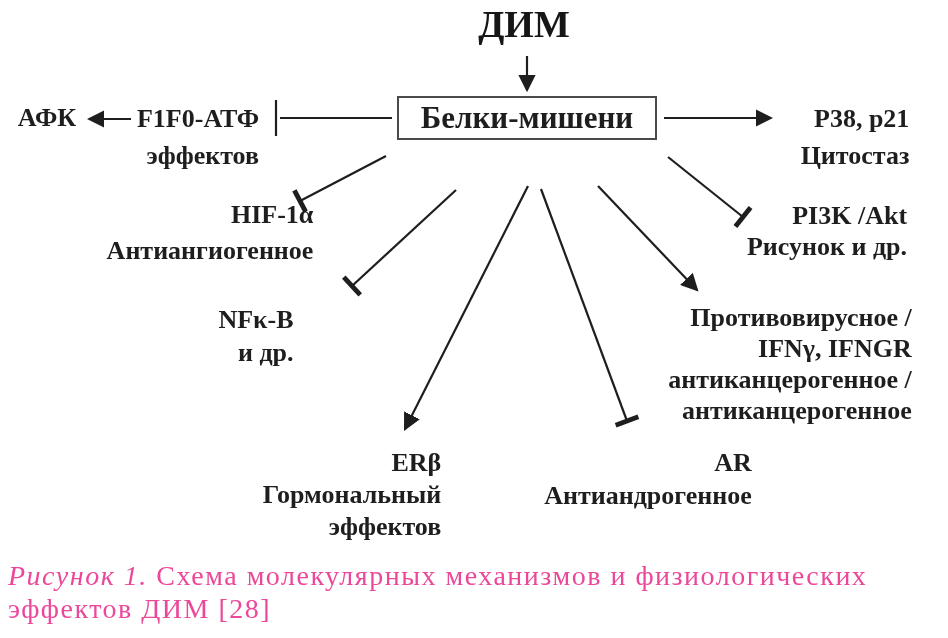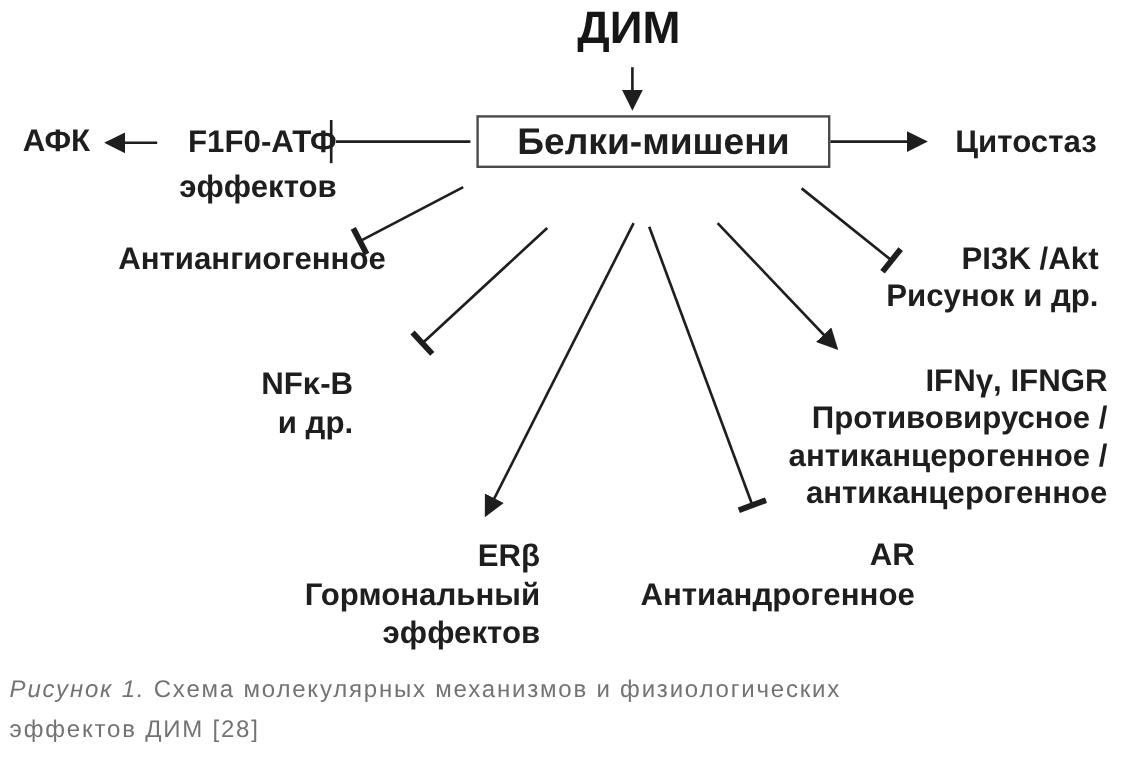--- a/index.html
+++ b/index.html
@@ -1,40 +1,40 @@
 <!DOCTYPE html>
 <html><head>
 <meta charset="utf-8">
 <style>
   html,body { margin:0; padding:0; background:#ffffff; }
   .stage {
     position:relative; width:948px; height:638px; background:#ffffff;
-    font-family:Liberation Sans, sans-serif; color:#1e1e1e; overflow:hidden;
+    font-family:Liberation Serif, serif; color:#1e1e1e; overflow:hidden;
   }
   svg.edges { position:absolute; left:0; top:0; width:948px; height:638px; }
   svg.edges line { stroke:#1e1e1e; stroke-width:2.2; fill:none; }
   .lbl {
     position:absolute; transform:translateX(-50%);
     text-align:right; font-size:26px; font-weight:700; line-height:33px;
     white-space:nowrap; color:#1e1e1e;
   }
   .title {
     position:absolute; transform:translateX(-50%);
     font-size:38px; font-weight:700; line-height:44px; color:#161616;
   }
   .hub {
-    position:absolute; left:397px; top:96px; width:295px; height:44px;
+    position:absolute; left:397px; top:96px; width:260px; height:44px;
     box-sizing:border-box; border:2px solid #4a4a4a; background:#ffffff;
     display:flex; align-items:center; justify-content:center;
     font-size:31px; font-weight:700; color:#1e1e1e;
   }
   .caption {
     position:absolute; left:8px; top:559px; width:936px;
-    font-size:20px; line-height:33px; letter-spacing:1.5px;
-    font-weight:400; color:#737373;
+    font-size:28px; line-height:33px; letter-spacing:1.5px;
+    font-weight:400; color:#ec4899;
   }
   .cap-italic { font-style:italic; }
 </style>
 </head>
 <body>
 
 <div class="stage">
 
   <svg class="edges" viewBox="0 0 948 638">
     <defs>
@@ -73,52 +73,54 @@
   </div>
 
   <div class="hub">
     <span>Белки-мишени</span>
   </div>
 
   <div class="lbl" style="left:47px; top:101px;">
     <div>АФК</div>
   </div>
 
-  <div class="lbl" style="left:198px; top:100px; line-height:37px;margin-left:17px;">
+  <div class="lbl" style="left:198px; top:100px; line-height:37px;">
     <div>F1F0-АТФ</div>
     <div>эффектов</div>
   </div>
 
   <div class="lbl" style="left:855px; top:100px; line-height:37px;">
+    <div>P38, p21</div>
     <div>Цитостаз</div>
   </div>
 
   <div class="lbl" style="left:210px; top:197px; line-height:36px;">
+    <div>HIF-1α</div>
     <div>Антиангиогенное</div>
   </div>
 
   <div class="lbl" style="left:256px; top:303px; line-height:33px;">
     <div>NFκ-B</div>
     <div>и др.</div>
   </div>
 
   <div class="lbl" style="left:352px; top:447px; line-height:32px;">
     <div>ERβ</div>
     <div>Гормональный</div>
     <div>эффектов</div>
   </div>
 
   <div class="lbl" style="left:648px; top:446px; line-height:33px;">
     <div>AR</div>
     <div>Антиандрогенное</div>
   </div>
 
   <div class="lbl" style="left:790px; top:302px; line-height:31px;">
+    <div>Противовирусное /</div>
     <div>IFNγ, IFNGR</div>
-    <div>Противовирусное /</div>
     <div>антиканцерогенное /</div>
     <div>антиканцерогенное</div>
   </div>
 
   <div class="lbl" style="left:827px; top:200px; line-height:31px;">
     <div>PI3K /Akt</div>
     <div>Рисунок и др.</div>
   </div>
 
   <div class="caption">

